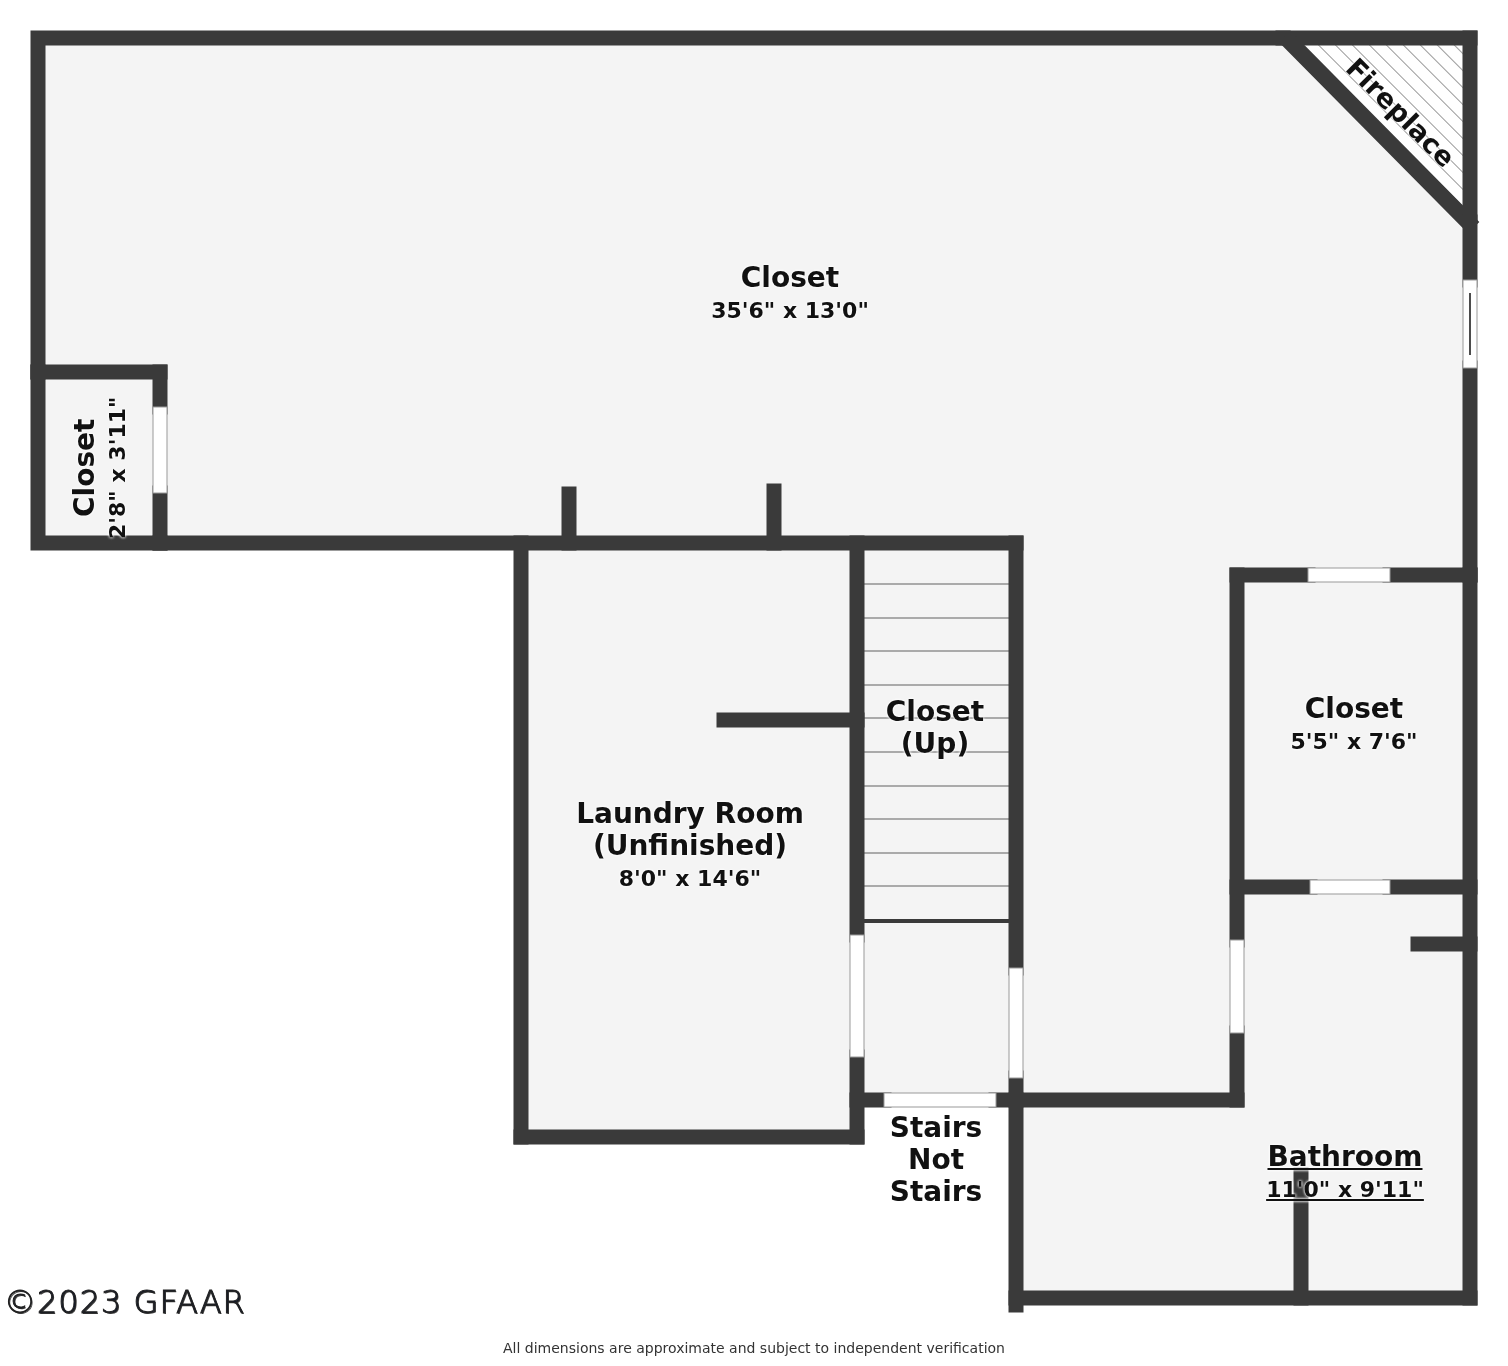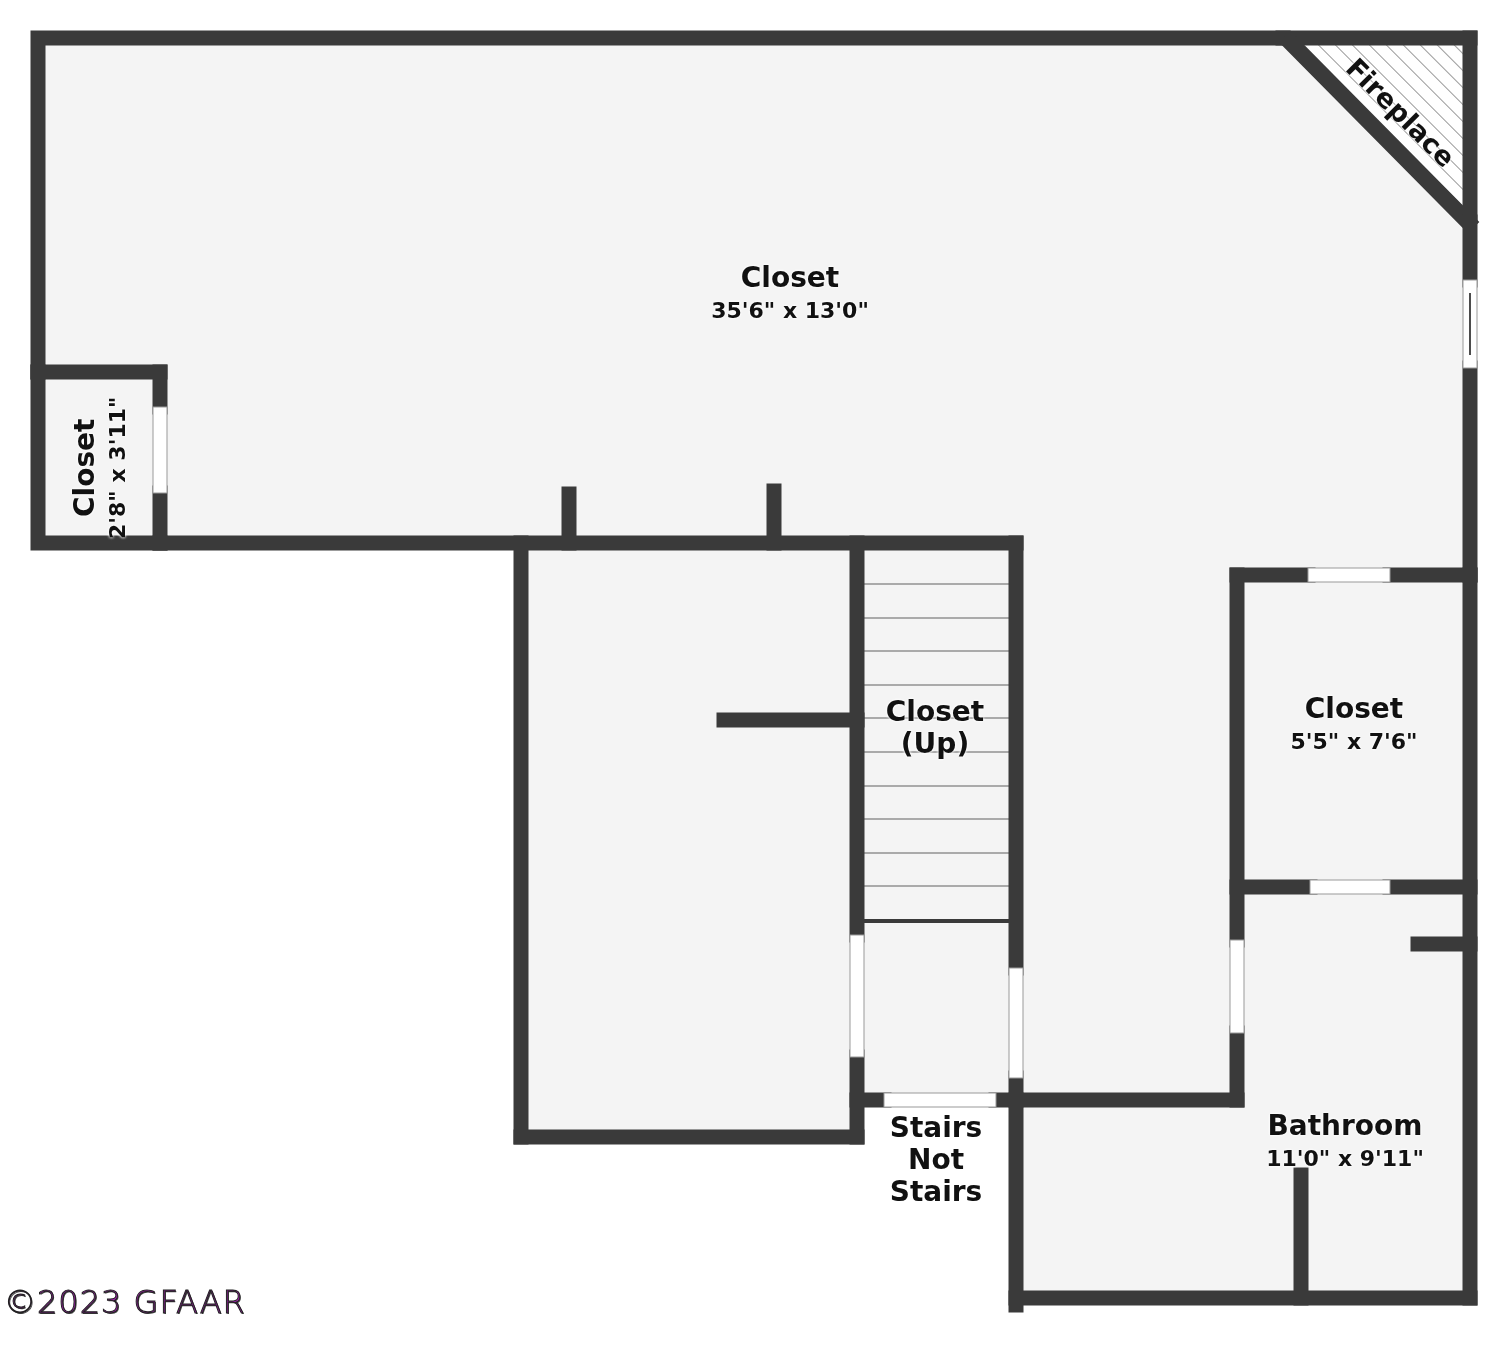--- a/index.html
+++ b/index.html
@@ -19,21 +19,21 @@
     .label .dims { font-size: 22px; display: block; margin-top: 4px; }
     .rot { transform: rotate(-90deg); transform-origin: center center; }
     .fireplace-label {
       position: absolute; font-weight: bold; font-size: 27px; color: #111;
       transform: rotate(45deg); transform-origin: left top;
       text-shadow: 0 0 3px #fff, 0 0 3px #fff;
     }
     .watermark {
       position: absolute; left: 4px; top: 1283px;
       font-family: "DejaVu Sans", sans-serif; font-weight: 200;
-      font-size: 32px; color: #a21caf; letter-spacing: 1px;
+      font-size: 32px; color: #0f172a; letter-spacing: 1px;
       -webkit-text-stroke: 1px #222;
       text-shadow: 1px 1px 0 #444;
     }
     .footnote {
       position: absolute; left: 0; width: 1508px; top: 1340px;
       text-align: center; font-size: 14px; color: #333;
       font-family: "DejaVu Sans", sans-serif;
     }
   </style>
 </head>
@@ -133,38 +133,44 @@
   <div class="label" style="left:690px; top:262px; width:200px;">
     <span class="name">Closet</span>
     <span class="dims">35'6" x 13'0"</span>
   </div>
 
   <div class="label rot" style="left:15px; top:437px; width:170px;">
     <span class="name">Closet</span>
     <span class="dims">2'8" x 3'11"</span>
   </div>
 
+  <div class="label" style="left:550px; top:798px; width:280px;">
+    <span class="name">Laundry Room</span>
+    <span class="name">(Unfinished)</span>
+    <span class="dims">8'0" x 14'6"</span>
+  </div>
 
   <div class="label" style="left:875px; top:696px; width:120px;">
     <span class="name">Closet</span>
     <span class="name">(Up)</span>
   </div>
 
   <div class="label" style="left:1254px; top:693px; width:200px;">
     <span class="name">Closet</span>
     <span class="dims">5'5" x 7'6"</span>
   </div>
 
-  <div class="label" style="left:1245px; top:1110px; width:200px;">
+  <div class="label" style="left:1245px; top:1141px; width:200px;text-decoration:underline;">
     <span class="name">Bathroom</span>
     <span class="dims">11'0" x 9'11"</span>
   </div>
 
   <div class="label" style="left:866px; top:1112px; width:140px;">
     <span class="name">Stairs</span>
     <span class="name">Not</span>
     <span class="name">Stairs</span>
   </div>
 
   <div class="fireplace-label" style="left:1362px; top:52px;">Fireplace</div>
 
   <div class="watermark">©2023 GFAAR</div>
+  <div class="footnote">All dimensions are approximate and subject to independent verification</div>
 </div>
 
 </body></html>

